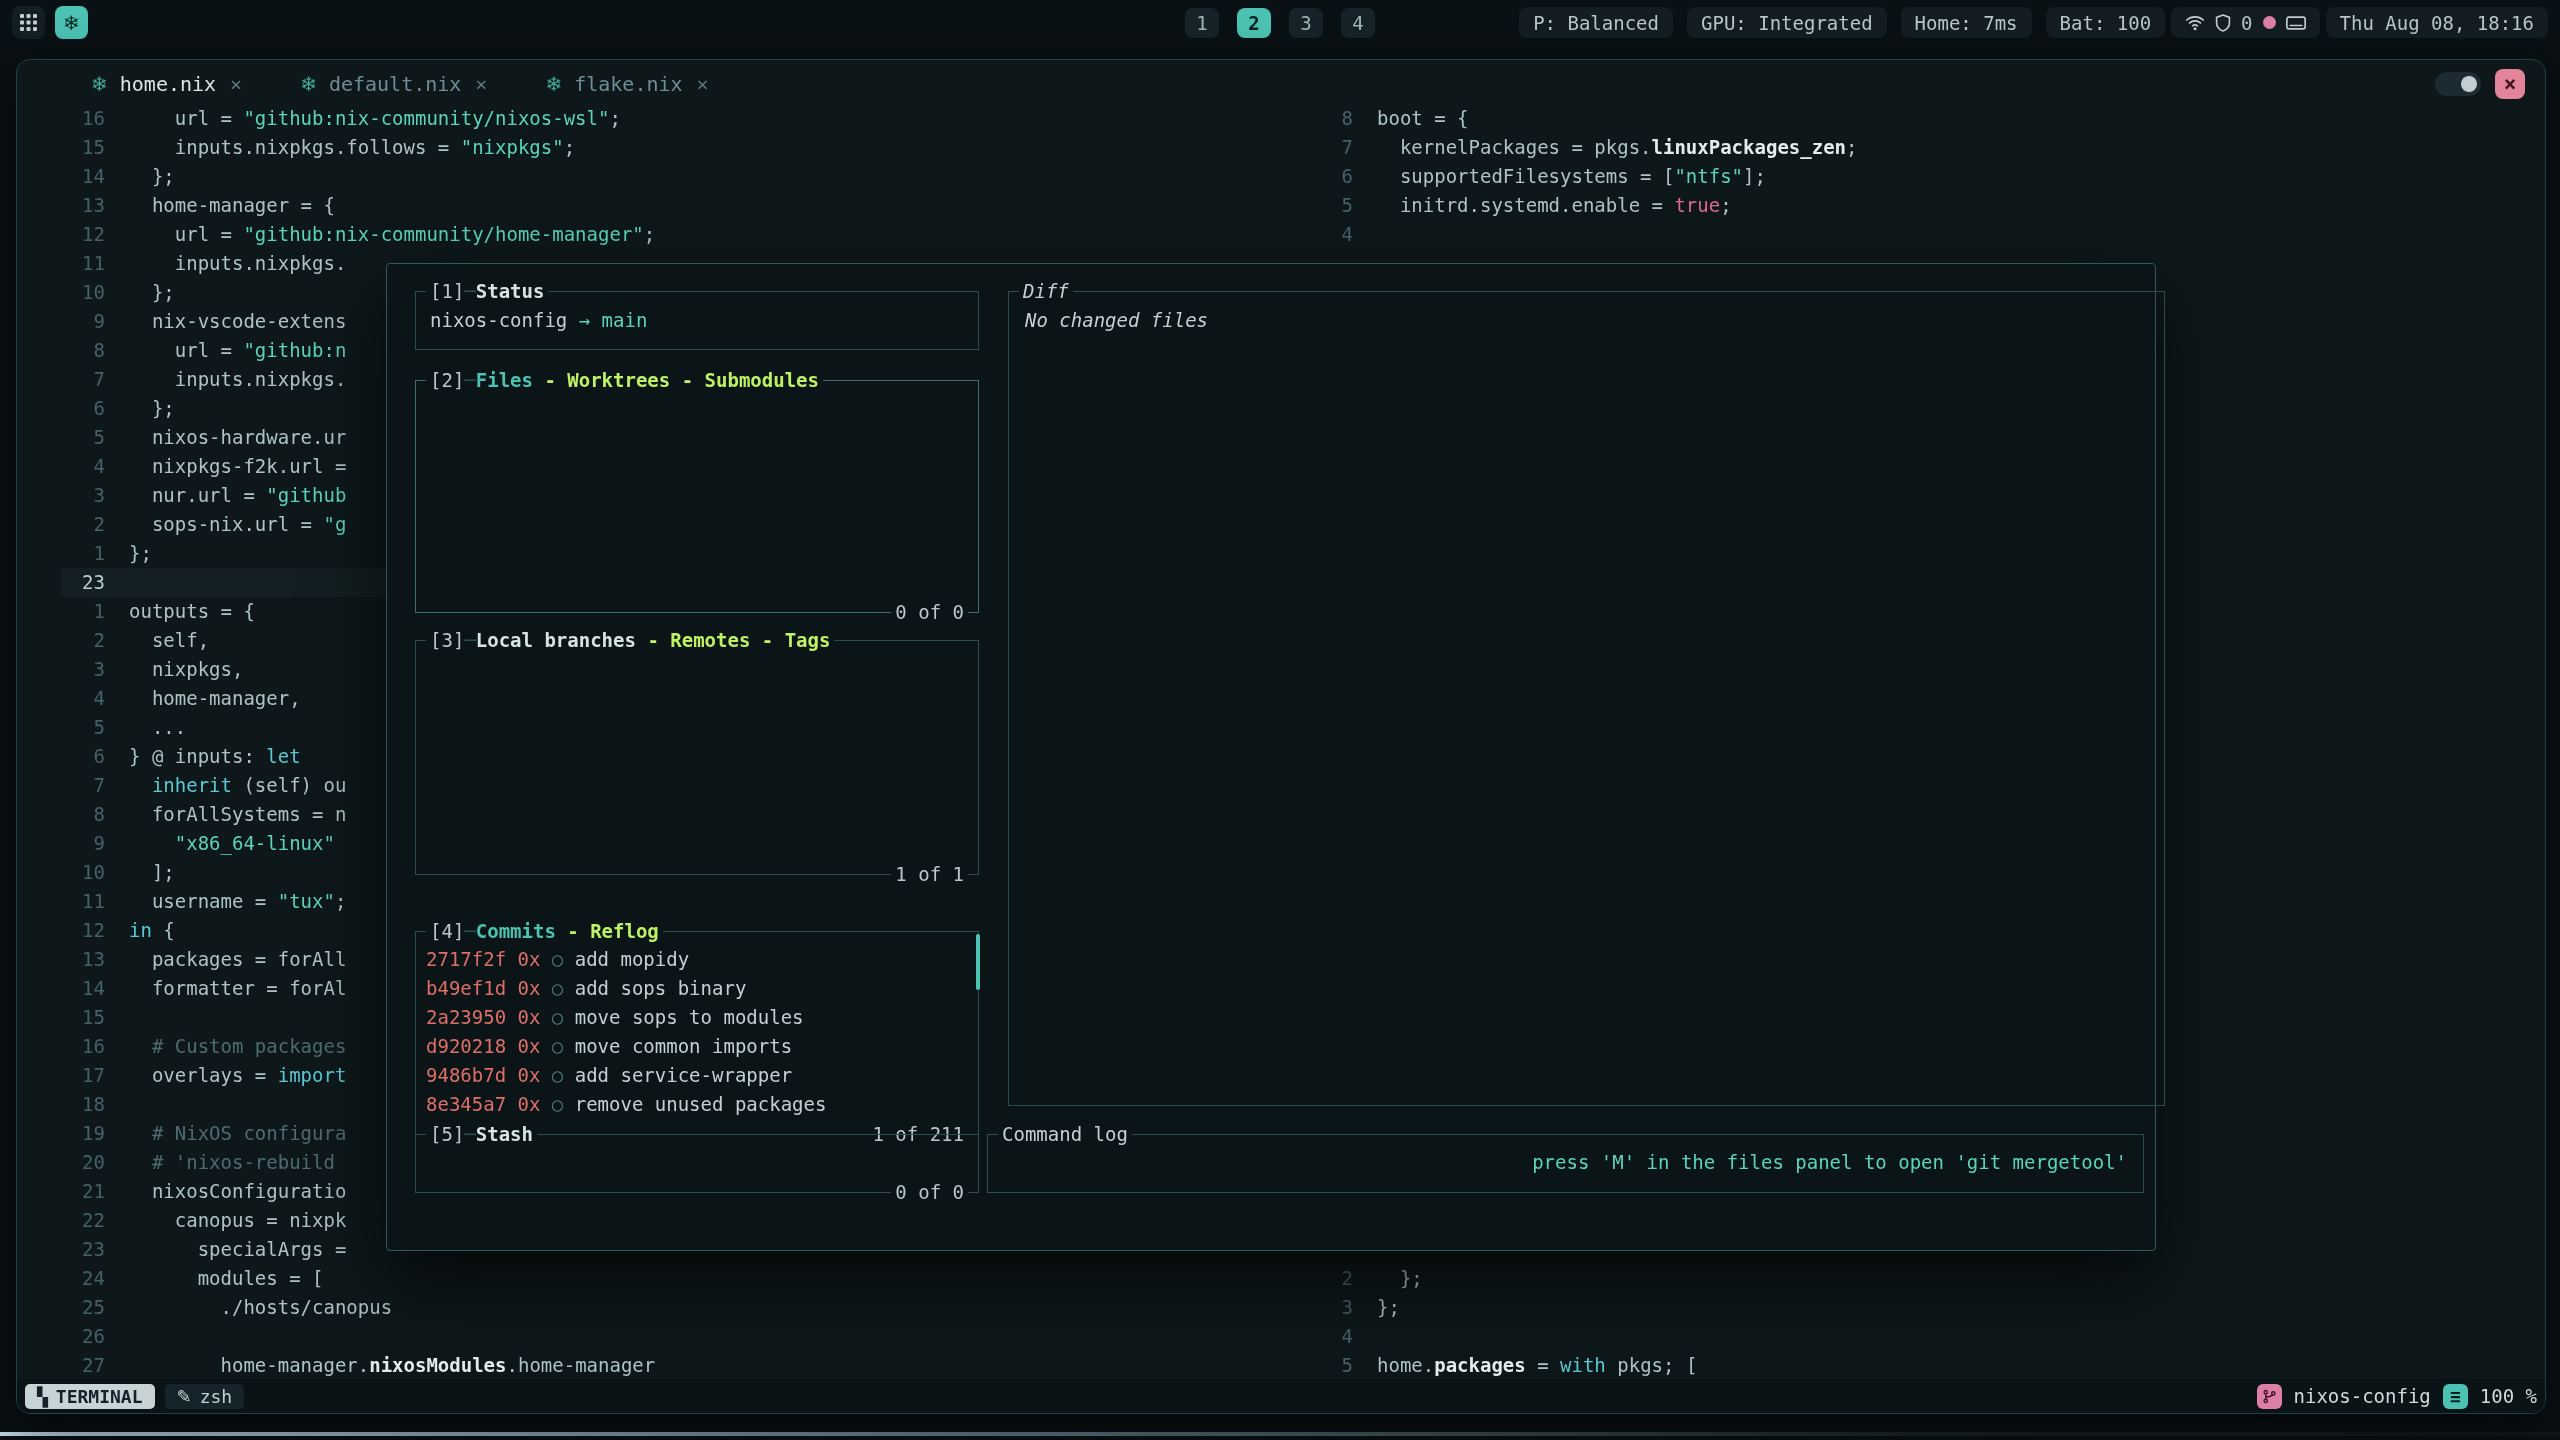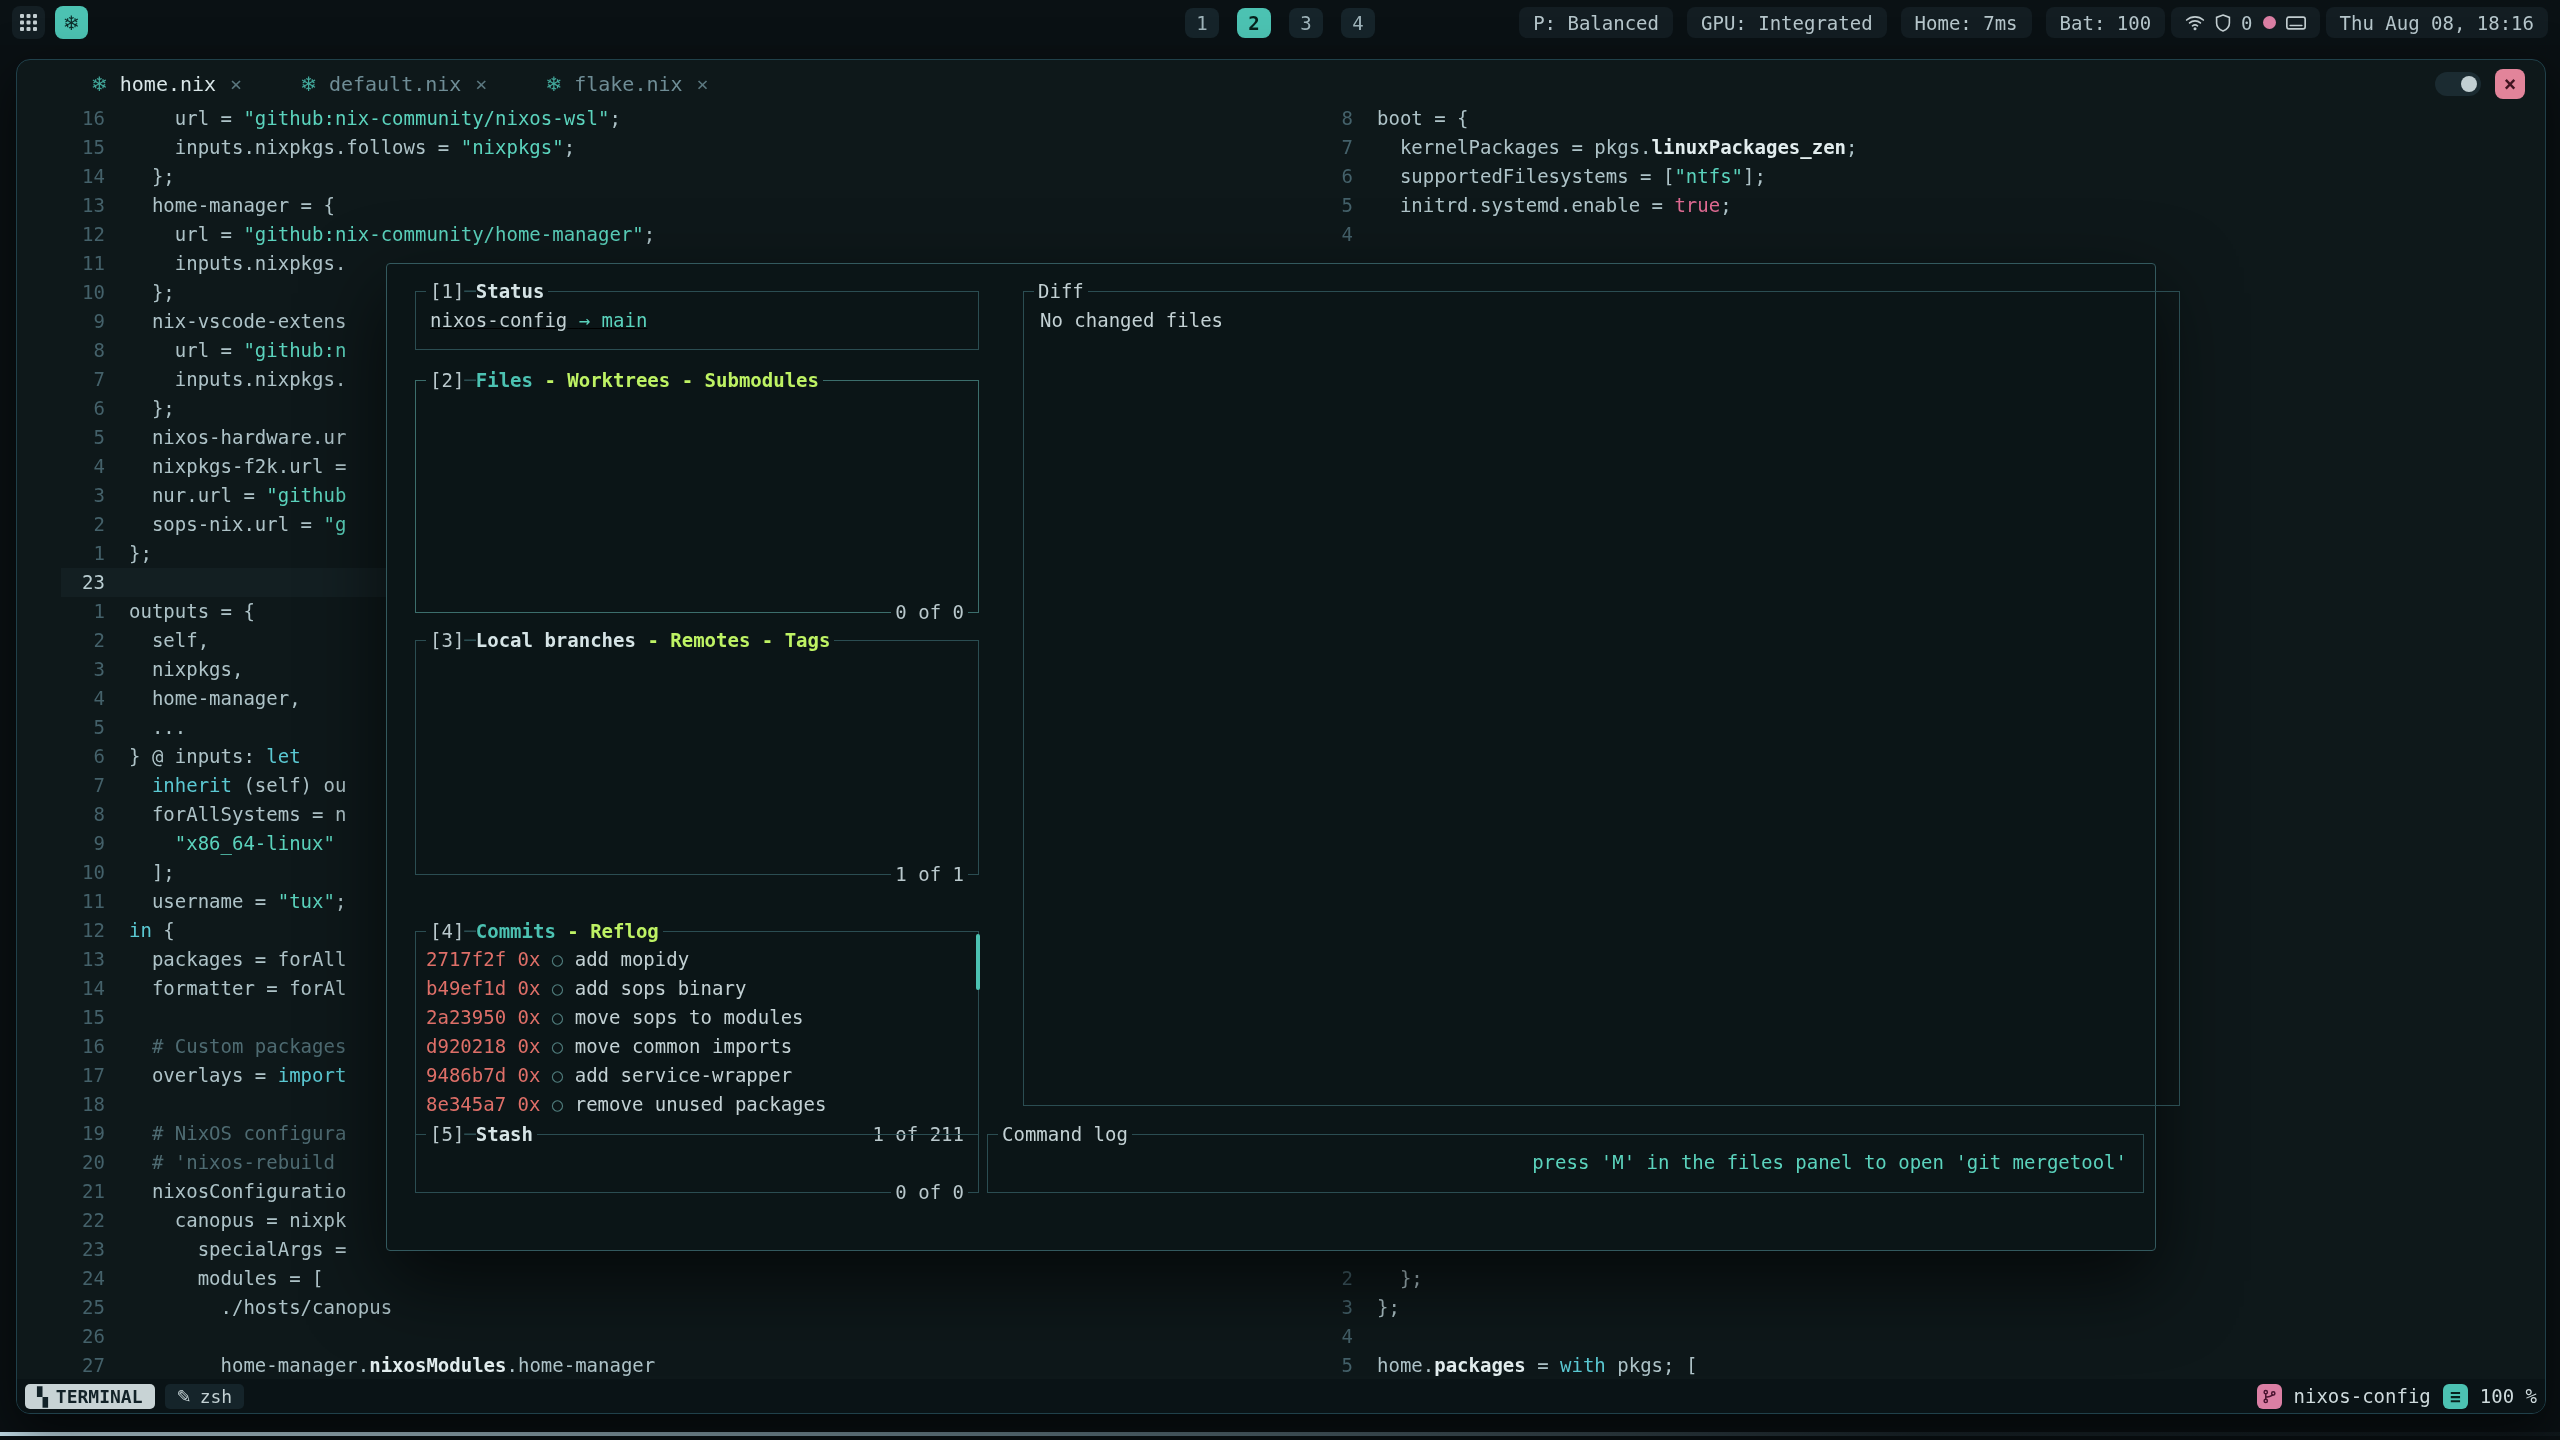--- a/index.html
+++ b/index.html
@@ -58,35 +58,35 @@
   .panel.focus-border{border-color:#3c6e6c;}
   .ptitle{position:absolute;top:-15px;left:10px;background:var(--overlay_bg);padding:0 4px;white-space:pre;line-height:29px;}
   .ptitle .idx{color:#b9c8cc;}
   .dash::before{content:"─";color:var(--border);}
   .ptitle .name{color:#d6e4e6;font-weight:bold;}
   .ptitle .name.focus{color:var(--accent);}
   .ptitle .name.plain{color:#c3d1d4;font-weight:normal;}
   .ptitle .sub{color:#bef264;font-weight:bold;}
   .pcount{position:absolute;bottom:-15px;right:10px;background:var(--overlay_bg);padding:0 4px;color:#b9c8cc;line-height:29px;}
   .pcontent{line-height:29px;white-space:pre;color:#c3d1d4;}
-  #p-status{left:28px;top:27px;width:562px;height:57px;text-decoration:underline;}
+  #p-status{left:28px;top:27px;width:562px;height:57px;}
   #p-status .pcontent{padding:14px 14px 0;}
   #p-status .branch{color:var(--string);}
   #p-files{left:28px;top:116px;width:562px;height:231px;}
   #p-branches{left:28px;top:376px;width:562px;height:233px;}
   #p-branches .pcontent{padding:13px 14px 0;color:var(--string);}
   #p-commits{left:28px;top:667px;width:562px;height:202px;}
   #p-commits .pcontent{padding:13px 10px 0;}
   .crow{height:29px;line-height:29px;white-space:pre;}
   .crow .h,.crow .a{color:var(--hash);}
   .crow .node{color:#4e7a7a;}
   .crow .m{color:#c3d1d4;}
   #commits-scroll{position:absolute;right:-2px;top:2px;width:4px;height:56px;background:var(--accent);border-radius:2px;}
   #p-stash{left:28px;top:870px;width:562px;height:57px;}
-  #p-diff{left:636px;top:27px;width:1155px;height:813px;}
+  #p-diff{left:621px;top:27px;width:1155px;height:813px;font-style:italic;}
   #p-diff .pcontent{padding:14px 16px 0;}
   #p-cmdlog{left:600px;top:870px;width:1155px;height:57px;}
   #p-cmdlog .pcontent{padding:13px 16px 0;color:var(--string);text-align:right;}
   #lg-bottom{position:absolute;left:28px;right:30px;top:942px;display:flex;justify-content:space-between;
     color:#b9c8cc;white-space:pre;line-height:29px;}
   .lg-link{color:#7fd2c6;text-decoration:underline;margin-right:14px;cursor:default;}
   #lg-version{color:#b9c8cc;}
   
   #statusbar{position:absolute;left:0;right:0;bottom:0;height:34px;background:#0a1316;
     display:flex;align-items:center;padding:0 8px;gap:10px;box-sizing:border-box;font-size:18px;}

